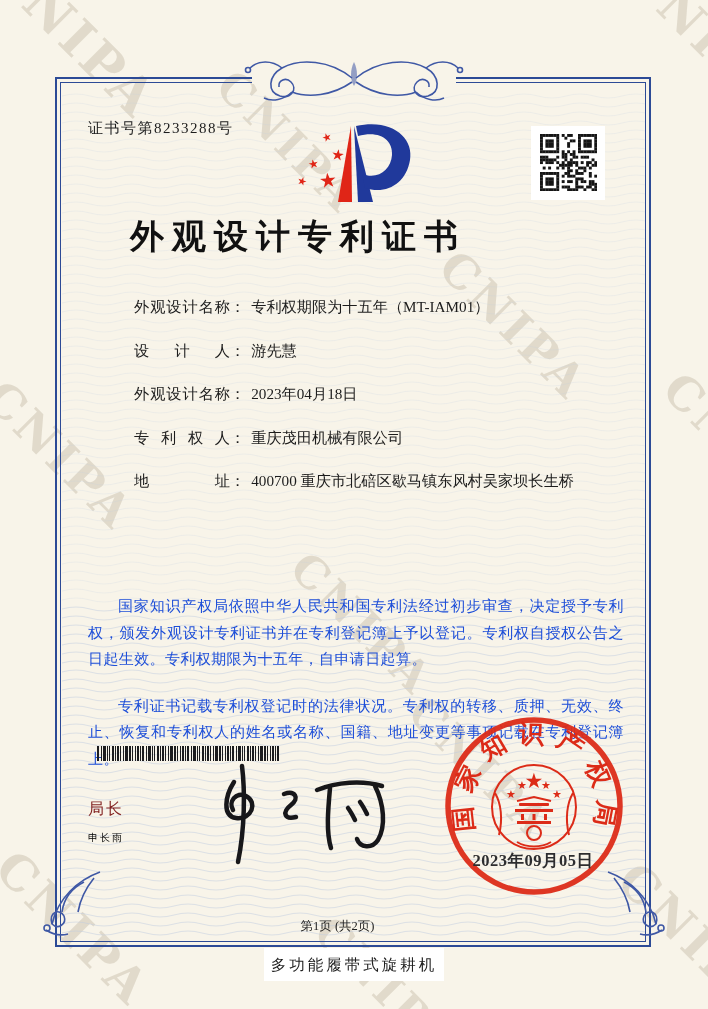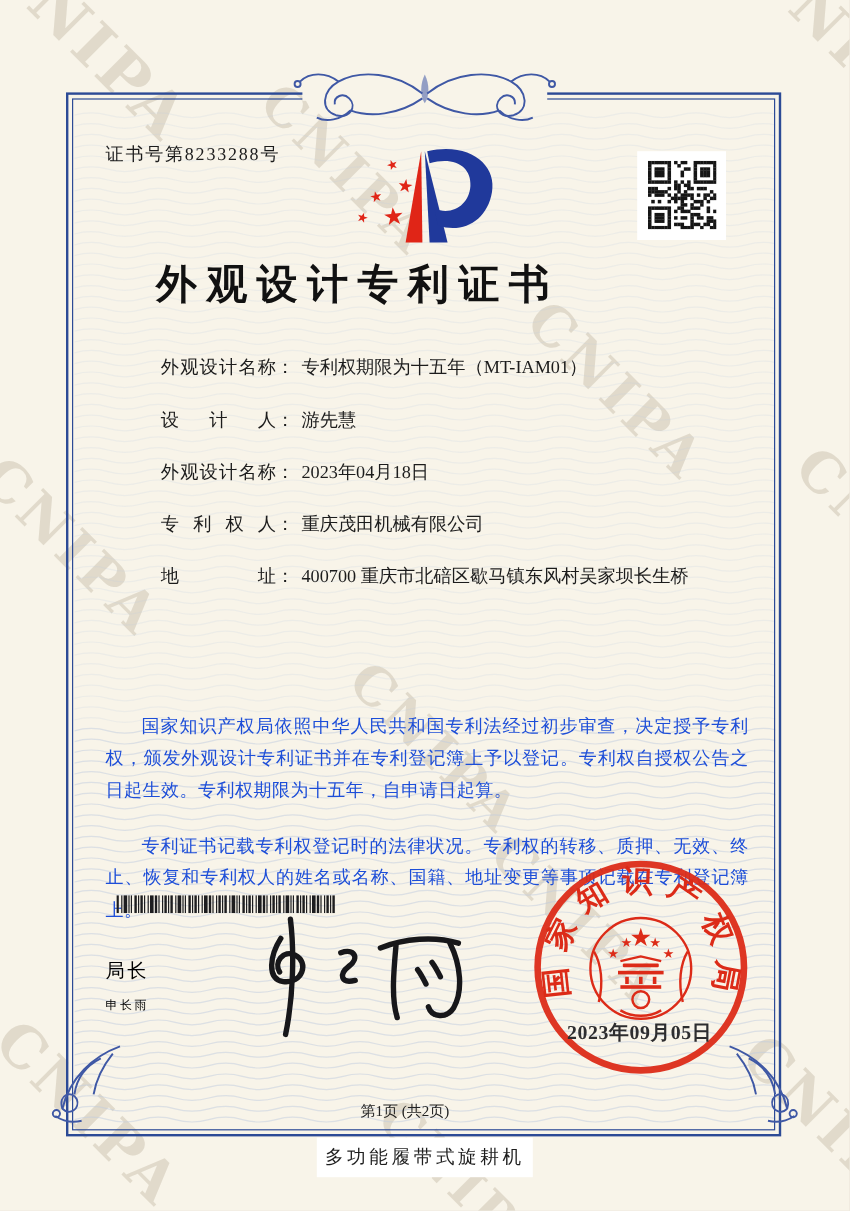--- a/index.html
+++ b/index.html
@@ -41,21 +41,21 @@
   .flabel{display:inline-block;width:96px;text-align:justify;text-align-last:justify;vertical-align:bottom;margin-left:46px;}
   .colon{margin-right:6px;}
   .pair2{margin-left:66px;}
   
   .paras{position:absolute;left:88px;top:593px;width:536px;font-size:15px;line-height:26.5px;text-align:justify;color:#1d4ed8;}
   .paras p{margin:0;text-indent:2em;letter-spacing:.4px;}
   .paras p + p{margin-top:20px;}
   
   #barcode{position:absolute;left:97px;top:746px;}
   
-  .sig-title{position:absolute;left:88px;top:799px;font-size:16px;font-family:"Liberation Sans","DejaVu Sans",sans-serif;letter-spacing:2px;color:#000000;}
+  .sig-title{position:absolute;left:88px;top:799px;font-size:16px;font-family:"Liberation Sans","DejaVu Sans",sans-serif;letter-spacing:2px;color:#7f1d1d;}
   .sig-name{position:absolute;left:88px;top:831px;font-size:10px;font-family:"Liberation Sans","DejaVu Sans",sans-serif;letter-spacing:2px;color:#000000;}
   #sig{position:absolute;left:192px;top:760px;}
   #sig path{stroke:#17171a;stroke-width:4.5;fill:none;stroke-linecap:round;stroke-linejoin:round;}
   
   #seal{position:absolute;left:438px;top:714px;}
   #seal .ring{stroke:#dc2b18;fill:none;}
   #seal .emb{stroke:#dc2b18;fill:none;stroke-width:2;}
   #seal .embf{fill:#dc2b18;stroke:none;}
   #seal .ringtext{fill:#dc2b18;font-size:25px;font-weight:bold;letter-spacing:11px;}
   #seal .emblem-star{fill:#dc2b18;font-family:"DejaVu Sans",sans-serif;}

